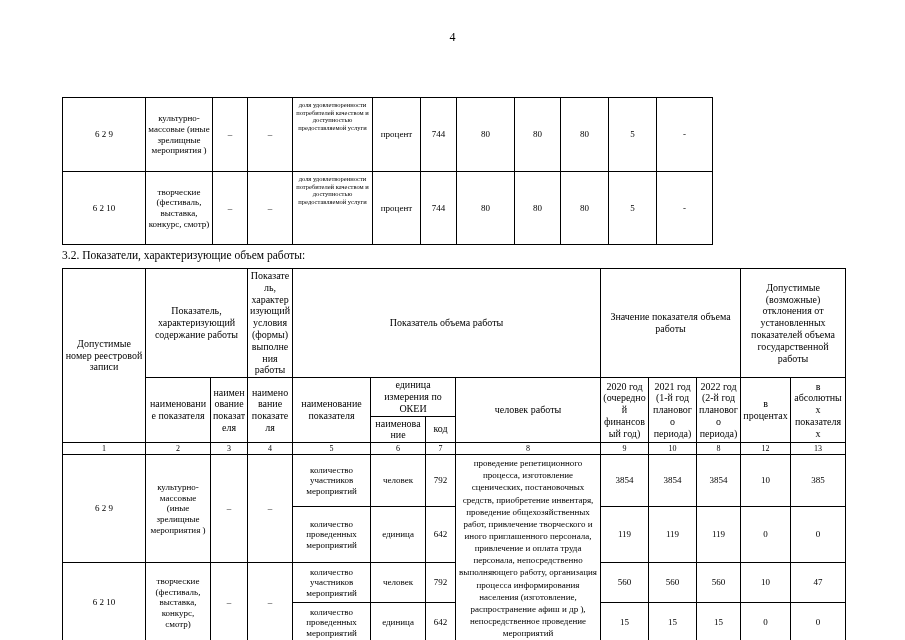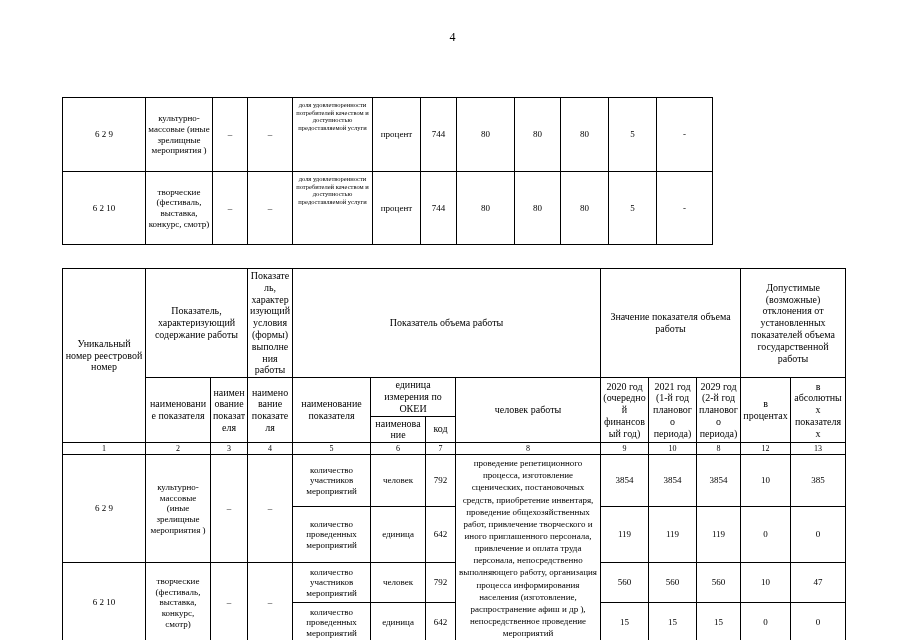--- a/index.html
+++ b/index.html
@@ -113,56 +113,57 @@
         <td class="small">744</td>
         <td>80</td>
         <td>80</td>
         <td>80</td>
         <td>5</td>
         <td>-</td>
       </tr>
     </tbody>
   </table>
 
+  <div class="section-title">3.2. Показатели, характеризующие объем работы:</div>
 
   <table class="tbl t2">
     <colgroup>
       <col style="width:83px">
         <col style="width:65px">
         <col style="width:37px">
         <col style="width:45px">
       <col style="width:78px">
         <col style="width:55px">
         <col style="width:30px">
         <col style="width:145px">
       <col style="width:48px">
         <col style="width:48px">
         <col style="width:44px">
         <col style="width:50px">
       <col style="width:55px">
     </colgroup>
     <tbody>
       <tr class="h1">
-        <td class="hdr" rowspan="3">Уникальный номер реестровой номер</td>
+        <td class="hdr" rowspan="3">Допустимые номер реестровой записи</td>
         <td class="hdr" colspan="2">Показатель, характеризующий содержание работы</td>
         <td class="hdr">Показатель, характеризующий условия (формы) выполнения работы</td>
         <td class="hdr" colspan="4">Показатель объема работы</td>
         <td class="hdr" colspan="3">Значение показателя объема работы</td>
         <td class="hdr" colspan="2">Допустимые (возможные) отклонения от установленных показателей объема государственной работы</td>
       </tr>
       <tr class="h2">
         <td class="hdr" rowspan="2">наименование показателя</td>
         <td class="hdr" rowspan="2">наименование показателя</td>
         <td class="hdr" rowspan="2">наименование показателя</td>
         <td class="hdr" rowspan="2">наименование показателя</td>
         <td class="hdr" colspan="2">единица измерения по ОКЕИ</td>
         <td class="hdr" rowspan="2">человек работы</td>
         <td class="hdr" rowspan="2">2020 год (очередной финансовый год)</td>
         <td class="hdr" rowspan="2">2021 год (1-й год планового периода)</td>
-        <td class="hdr" rowspan="2">2029 год (2-й год планового периода)</td>
+        <td class="hdr" rowspan="2">2022 год (2-й год планового периода)</td>
         <td class="hdr" rowspan="2">в процентах</td>
         <td class="hdr" rowspan="2">в абсолютных показателях</td>
       </tr>
       <tr class="h3">
         <td class="hdr">наименование</td>
         <td class="hdr">код</td>
       </tr>
       <tr class="hnum">
         <td>1</td>
         <td>2</td>

